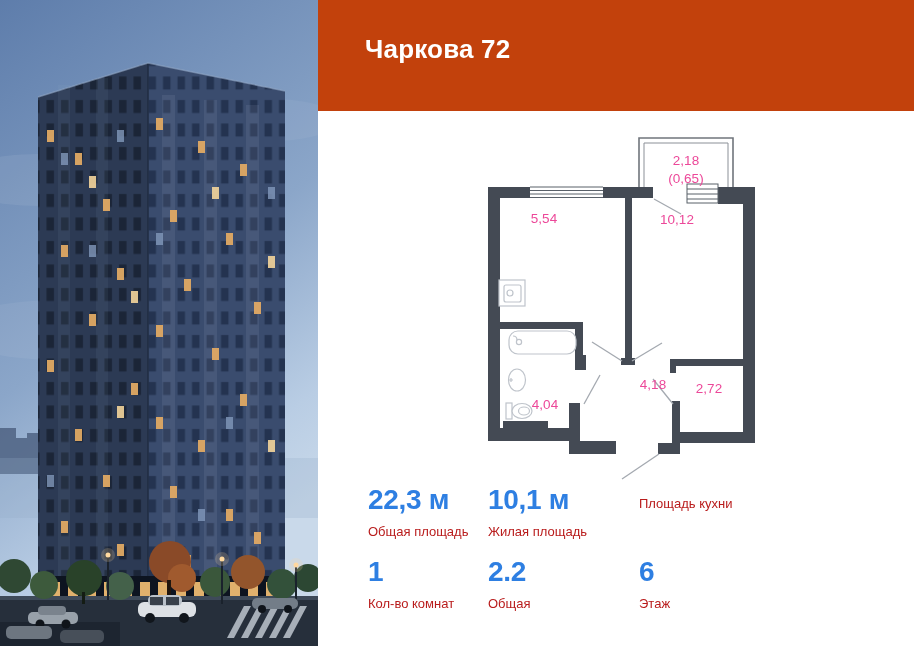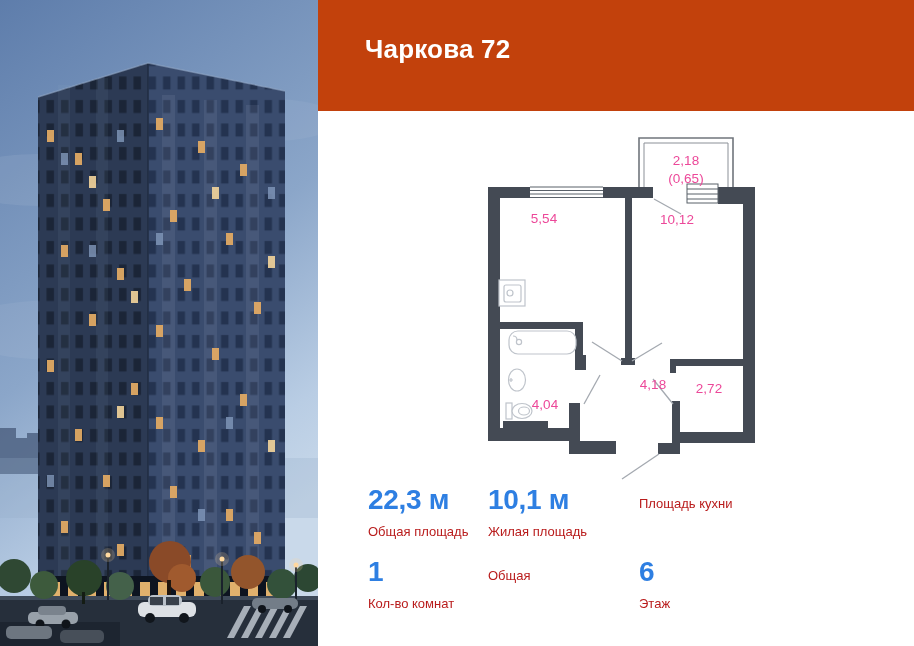--- a/index.html
+++ b/index.html
@@ -297,20 +297,21 @@
     <div class="l">Жилая площадь</div>
   </div>
   <div class="stat r1 c3">
     <div class="l">Площадь кухни</div>
   </div>
   <div class="stat r2 c1">
     <div class="v">1</div>
     <div class="l">Кол-во комнат</div>
   </div>
   <div class="stat r2 c2">
+    <div class="v">2.2</div>
     <div class="l">Общая</div>
   </div>
   <div class="stat r2 c3">
     <div class="v">6</div>
     <div class="l">Этаж</div>
   </div>
 
 </div>
 
 </body></html>

